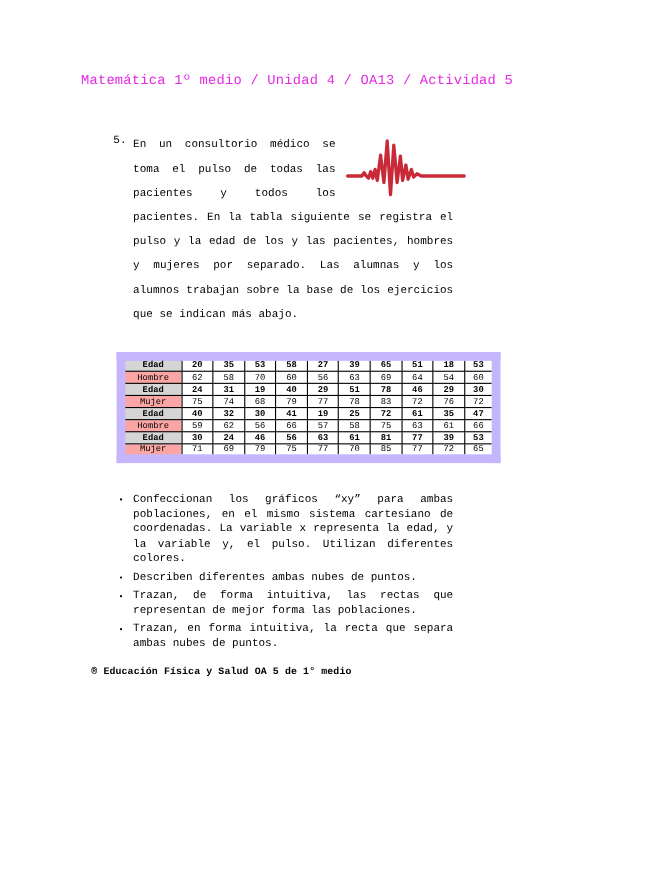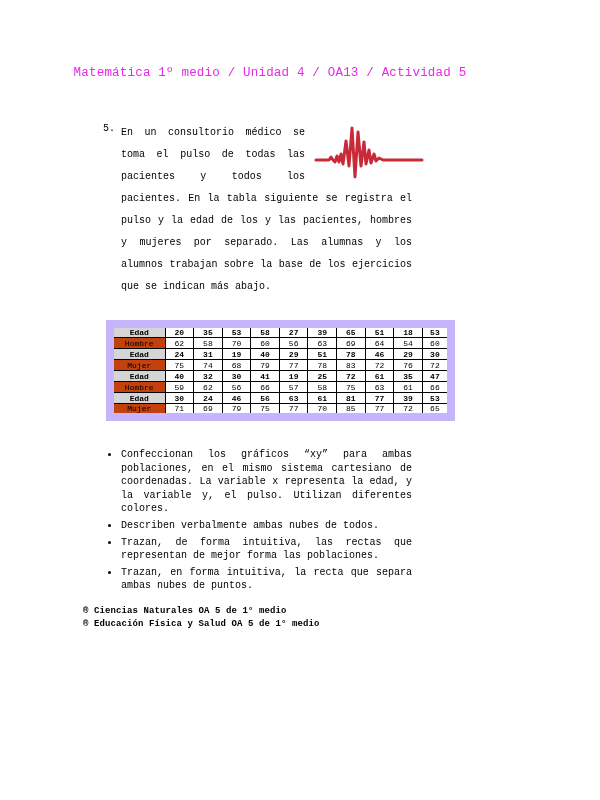--- a/index.html
+++ b/index.html
@@ -44,21 +44,21 @@
     height:11px;
     font-size:8px;
     text-align:center;
     vertical-align:middle;
     padding:0;
     background:#ffffff;
   }
   table.pulse-table td.label-cell { width:55px; }
   tr.bold-row td { font-weight:bold; }
   tr.bold-row td.label-cell { background:#d5d5d5; }
-  tr.plain-row td.label-cell { background:#c2410c;margin-top:44px; }
+  tr.plain-row td.label-cell { background:#fca5a5;margin-top:44px; }
   ul.instructions {
     margin-top:27px;
     padding-left:17px;
     list-style:disc;
   }
   ul.instructions li {
     font-size:10px; line-height:13.6px;
     text-align:justify;
     margin-bottom:3px;
     padding-left:1px;
@@ -197,25 +197,24 @@
             <td>85</td>
             <td>77</td>
             <td>72</td>
             <td>65</td>
           </tr>
         </tbody>
     </table>
 
     <ul class="instructions">
         <li>Confeccionan los gráficos “xy” para ambas poblaciones, en el mismo sistema cartesiano de coordenadas. La variable x representa la edad, y la variable y, el pulso. Utilizan diferentes colores.</li>
-        <li>Describen verbalmente ambas nubes de todos.</li>
+        <li>Describen diferentes ambas nubes de puntos.</li>
         <li>Trazan, de forma intuitiva, las rectas que representan de mejor forma las poblaciones.</li>
         <li>Trazan, en forma intuitiva, la recta que separa ambas nubes de puntos.</li>
       </ul>
 
   </div>
 
   <div class="footer">
-      <div>® Ciencias Naturales OA 5 de 1° medio</div>
       <div>® Educación Física y Salud OA 5 de 1° medio</div>
     </div>
 
 </div>
 
 </body></html>

